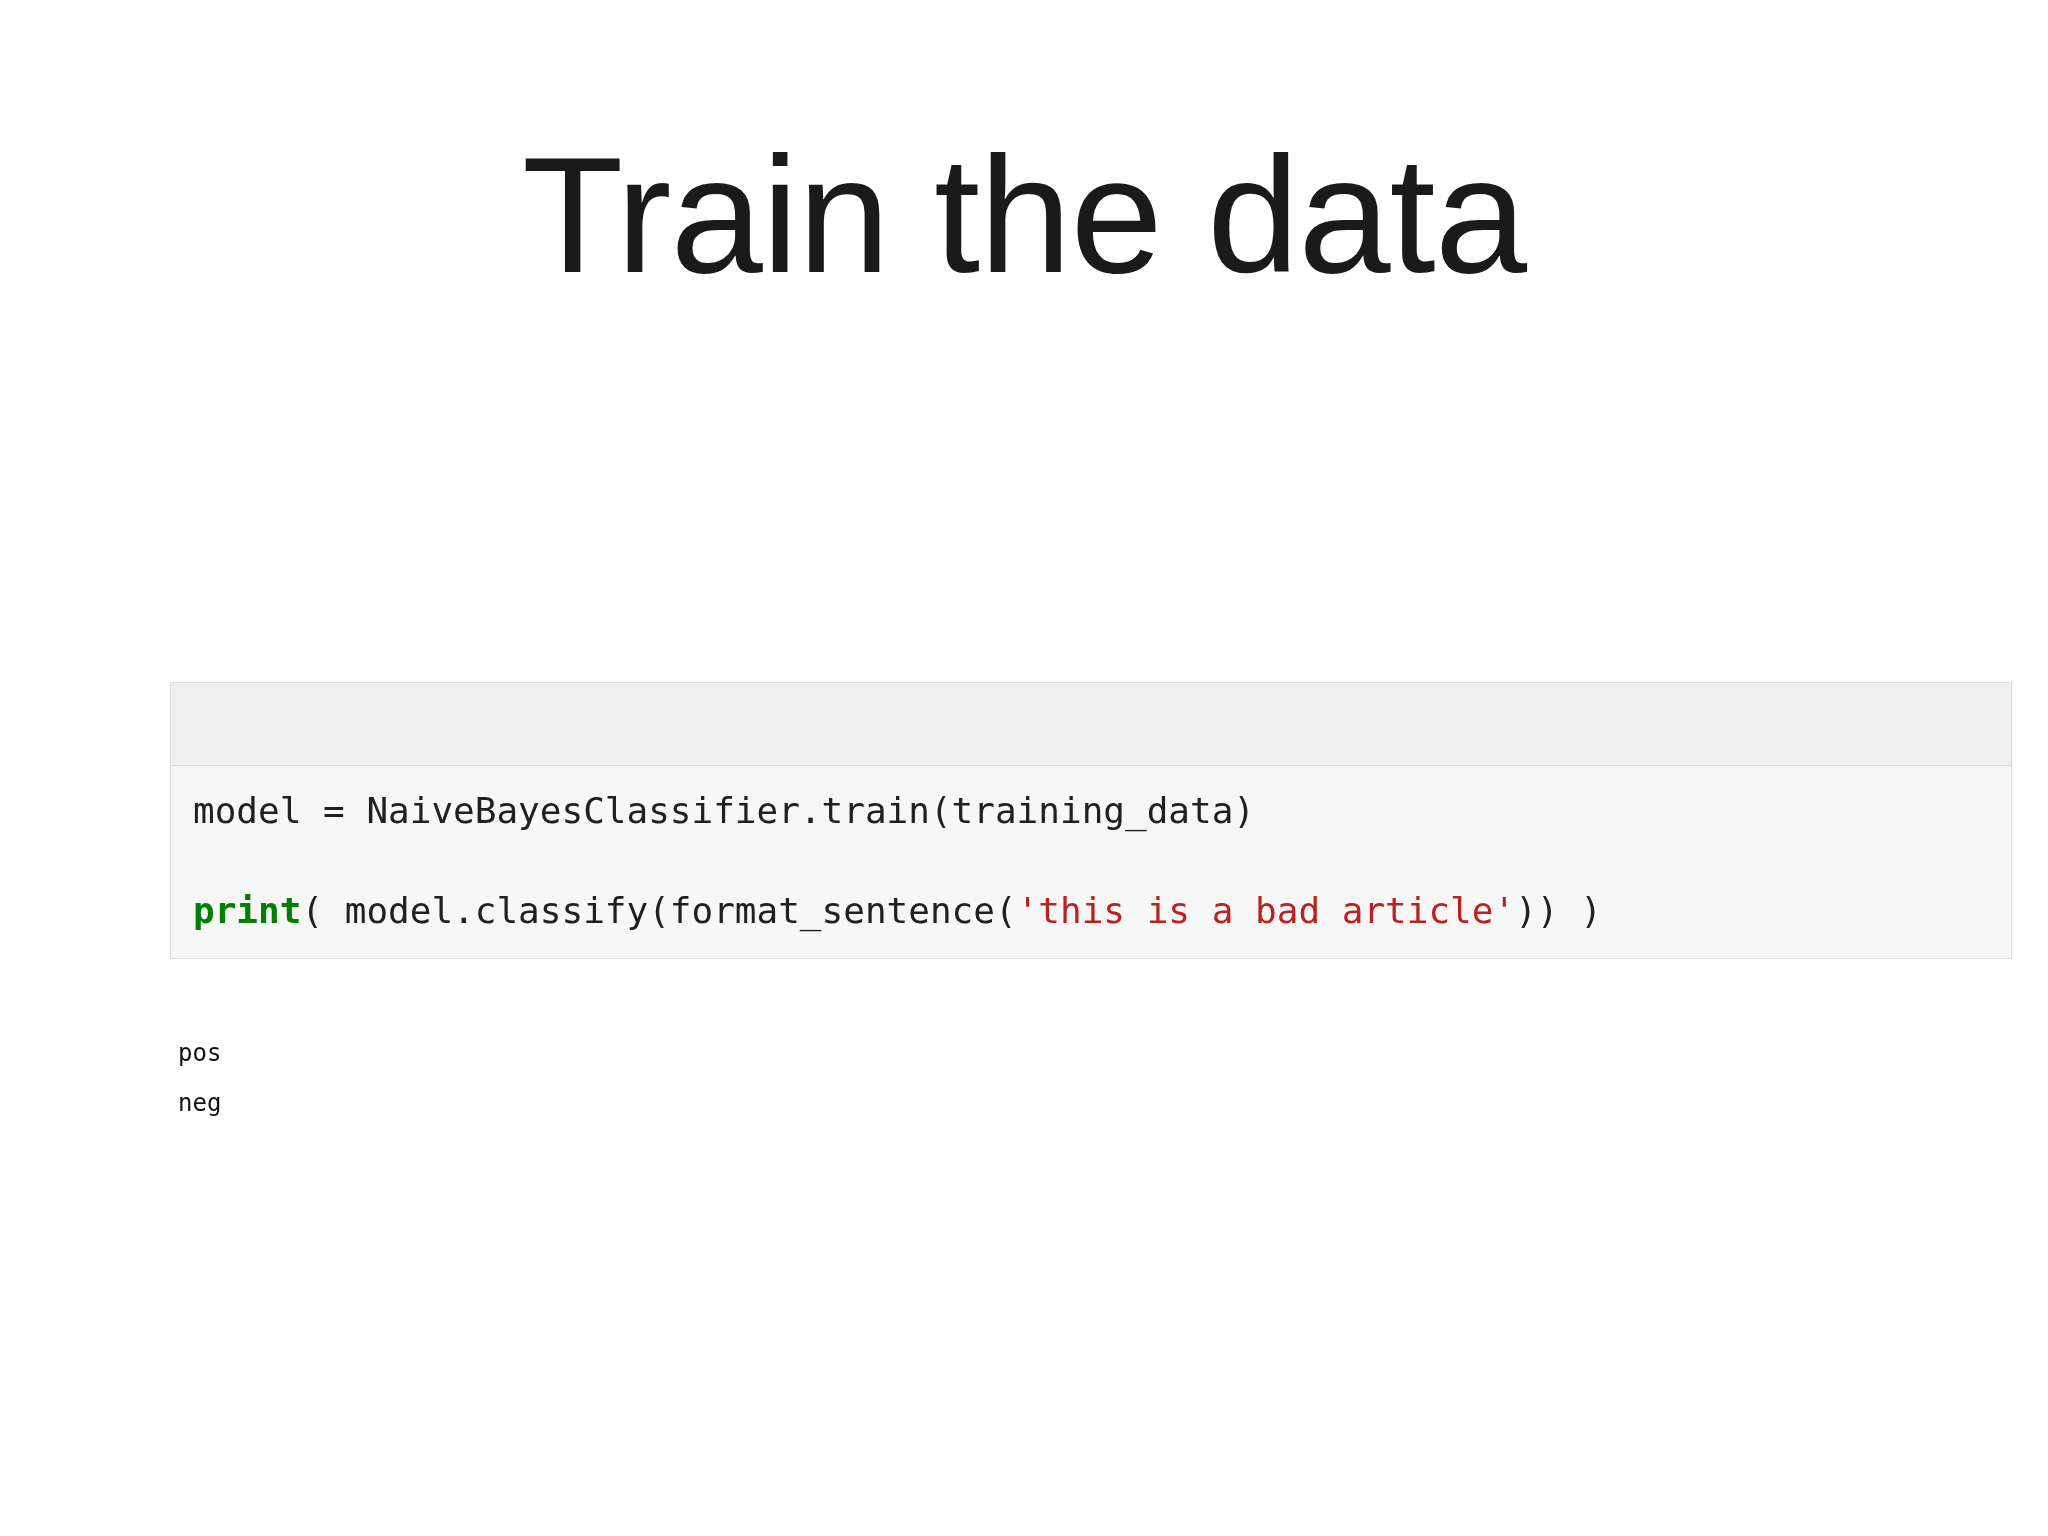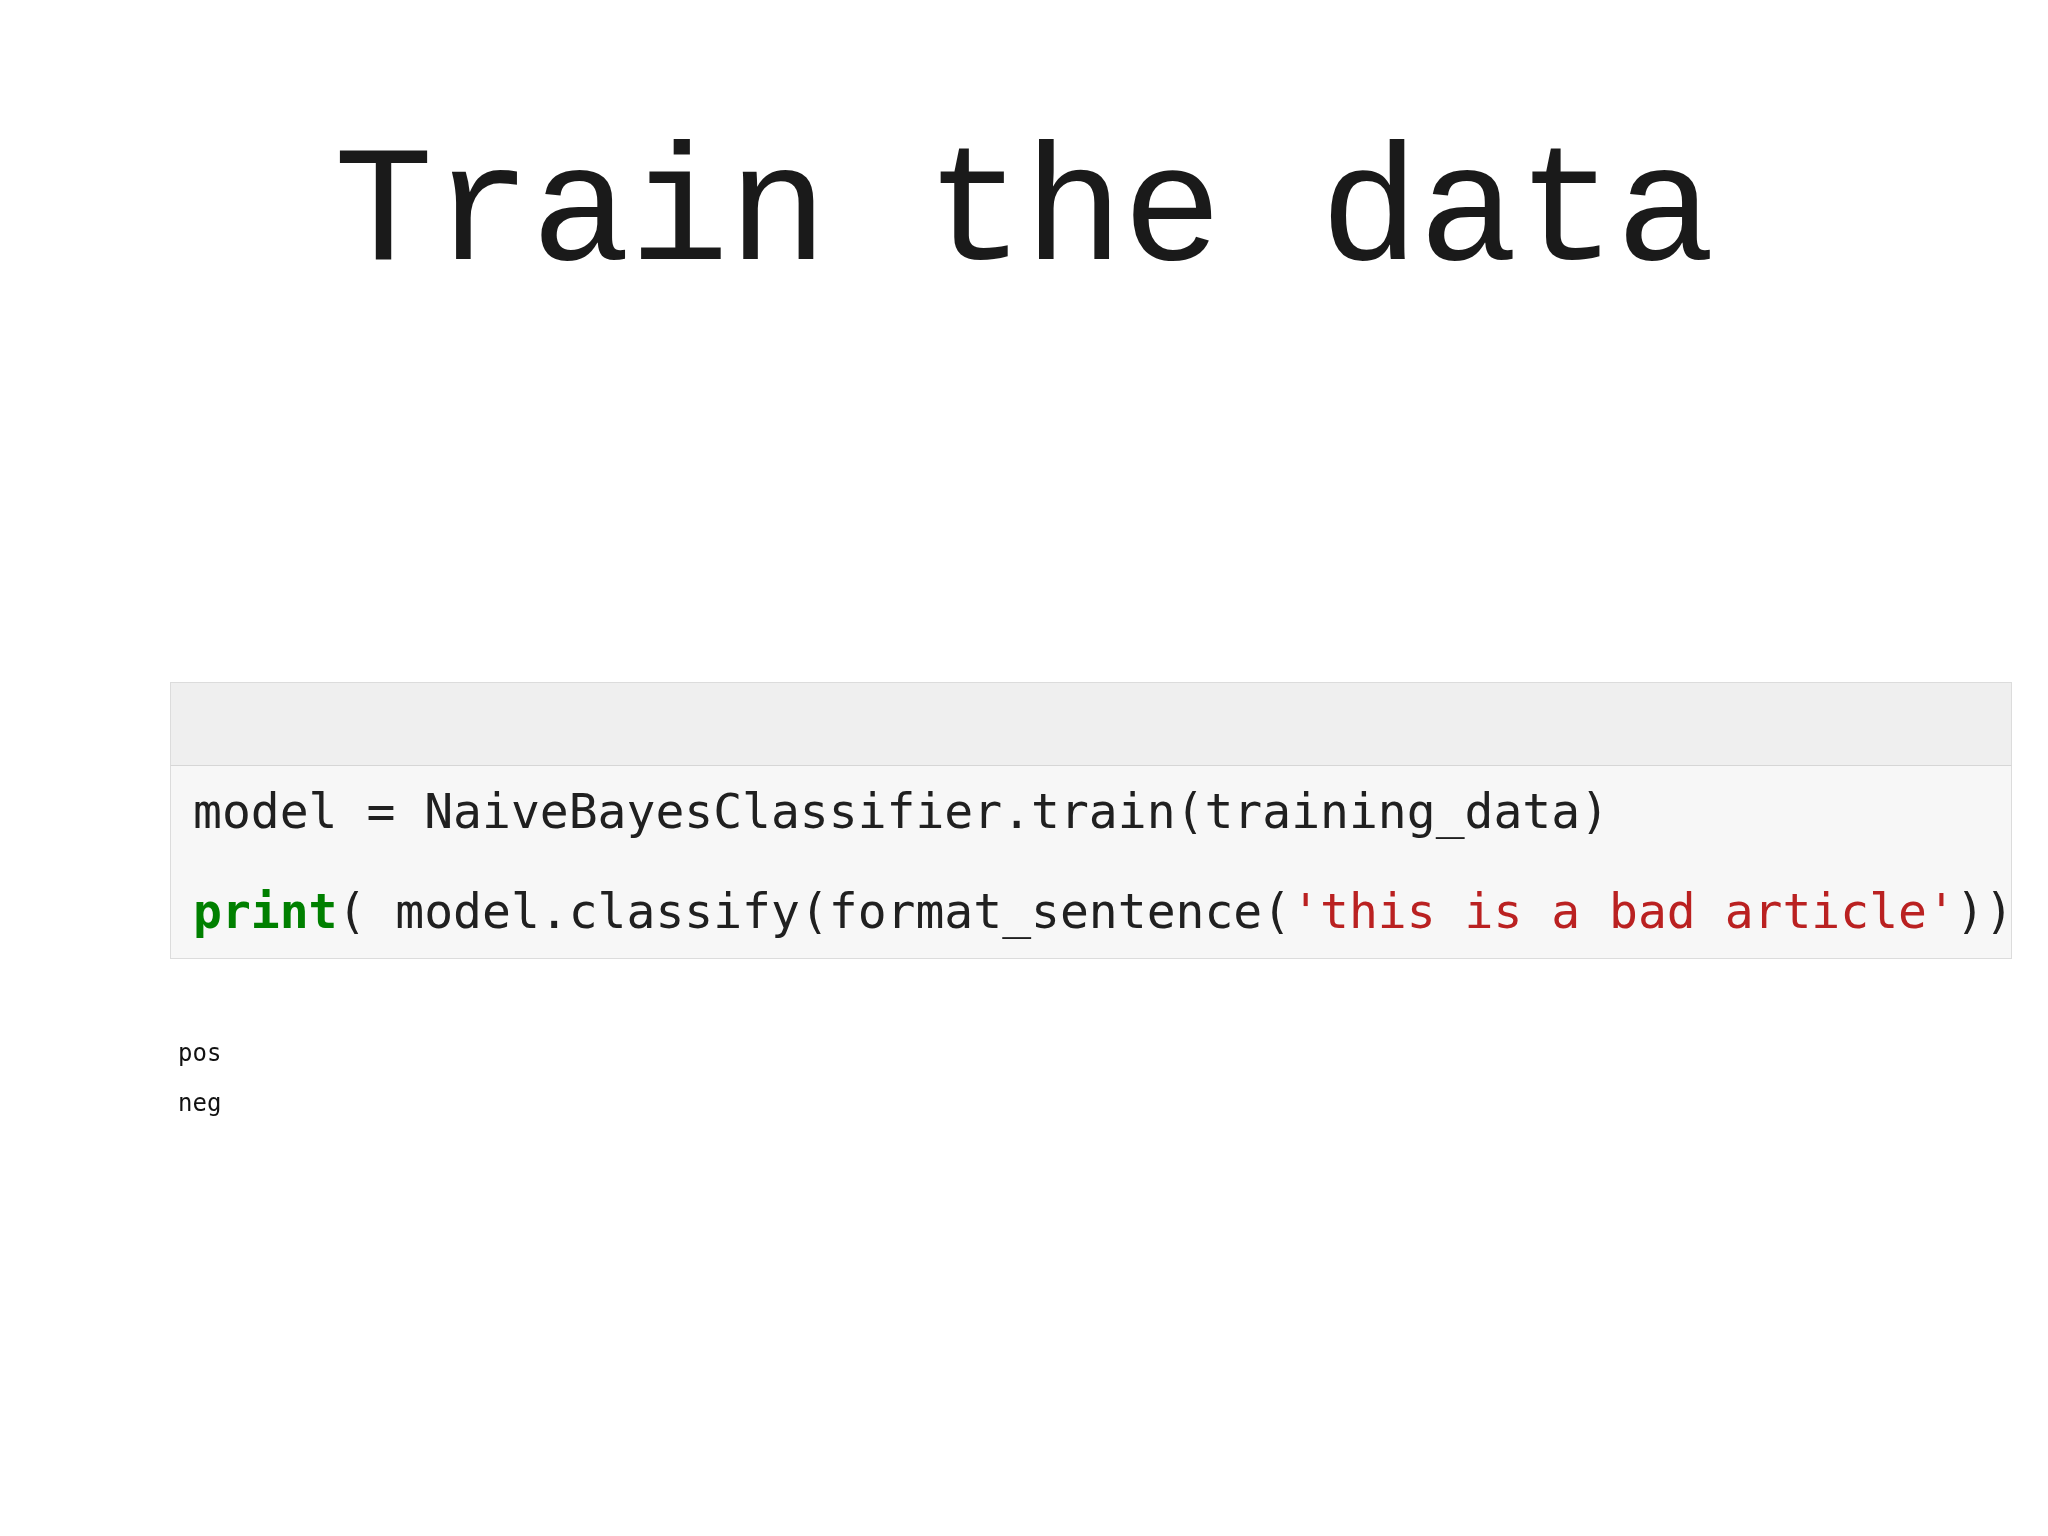--- a/index.html
+++ b/index.html
@@ -16,21 +16,21 @@
     -webkit-font-smoothing: antialiased;
   }
 
   
   .slide-title {
     position: absolute;
     left: 0;
     top: 128px;
     width: 2048px;
     text-align: center;
-    font-family: Liberation Mono, monospace;
+    font-family: Liberation Sans, sans-serif;
     font-weight: 300;
     font-size: 166px;
     line-height: 1.05;
     letter-spacing: -1px;
     color: #1a1a1a;
     white-space: nowrap;
   }
 
   
   .code-cell {
@@ -50,21 +50,21 @@
   .code-cell-body {
     background: #f7f7f7;
     border: 1px solid #dcdcdc;
     border-top: none;
     box-sizing: border-box;
     padding: 20px 0 22px 22px;
   }
 
   .code-line {
     font-family: "DejaVu Sans Mono", "Liberation Mono", monospace;
-    font-size: 48px;
+    font-size: 36px;
     line-height: 50px;
     color: #202020;
     white-space: pre;
     letter-spacing: 0px;
   }
   .code-line.blank {
     height: 50px;
   }
   .tok-kw {
     color: #008000;

